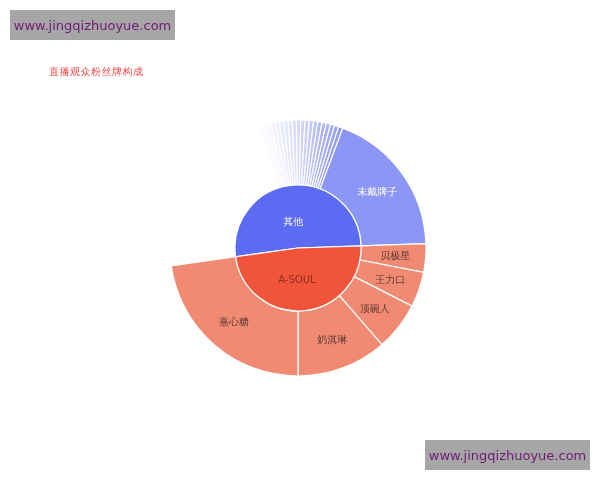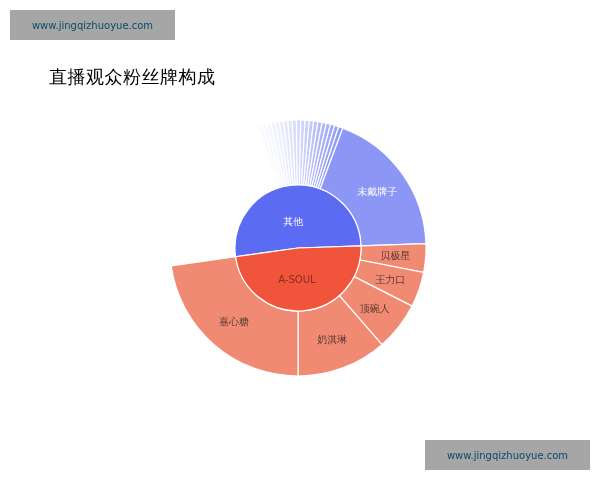--- a/index.html
+++ b/index.html
@@ -1,28 +1,28 @@
 <!DOCTYPE html>
 <html><head>
 <meta charset="utf-8">
 <style>
   html, body { margin: 0; padding: 0; }
   body {
     width: 600px; height: 480px; background: #ffffff; position: relative; overflow: hidden;
     font-family: "DejaVu Sans", "Liberation Sans", sans-serif;
   }
   .watermark {
-    position: absolute; background: #a6a6a6; color: #0c4a6e;
-    font-family: "DejaVu Sans", sans-serif; font-size: 10px;
+    position: absolute; background: #a6a6a6; color: #701a75;
+    font-family: "DejaVu Sans", sans-serif; font-size: 13px;
     display: flex; align-items: center; justify-content: center;
   }
   .wm-top { left: 10px; top: 10px; width: 165px; height: 30px; }
   .wm-bottom { left: 425px; top: 440px; width: 165px; height: 30px; }
   .chart-title {
-    position: absolute; left: 49px; top: 65px; font-size: 18px; color: #000000; letter-spacing: 0.5px;
+    position: absolute; left: 49px; top: 65px; font-size: 10px; color: #ef4444; letter-spacing: 0.5px;
   }
   svg.sunburst { position: absolute; left: 0; top: 0; }
   .lbl { font-size: 10px; fill: #5a3a33; font-family: "DejaVu Sans", sans-serif; }
   .lbl-light { font-size: 10px; fill: #ffffff; font-family: "DejaVu Sans", sans-serif; }
   .lbl-dark { font-size: 10px; fill: #8a2e22; font-family: "DejaVu Sans", sans-serif; }
 </style>
 </head>
 <body>
 
 <div class="watermark wm-top">www.jingqizhuoyue.com</div>

